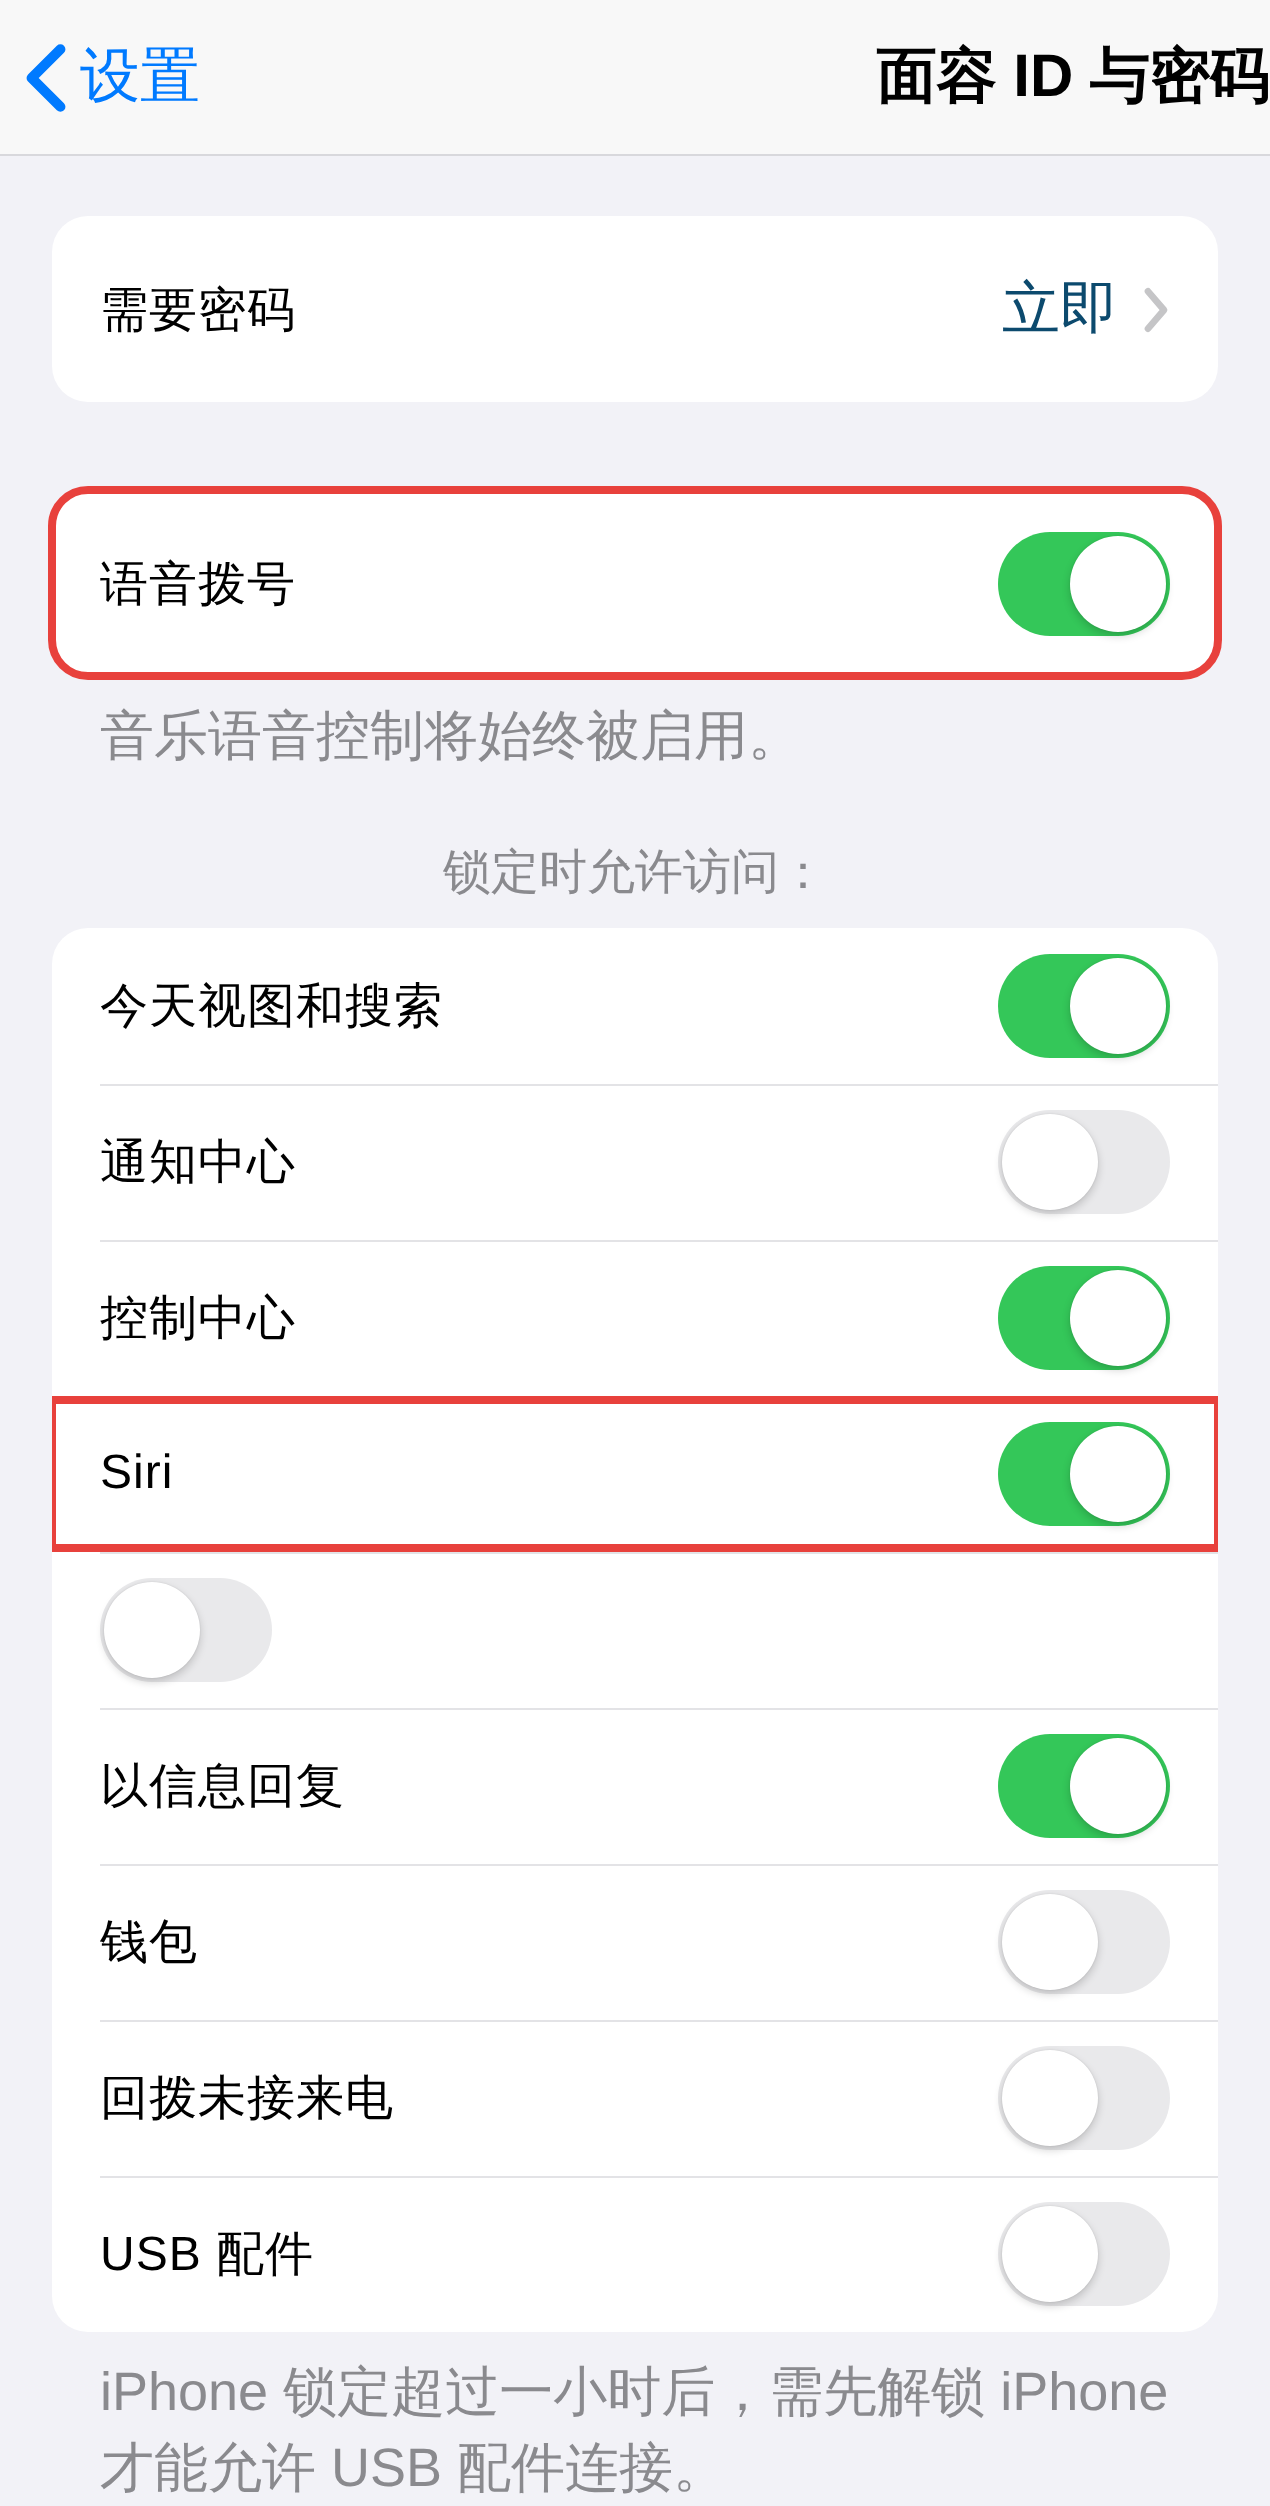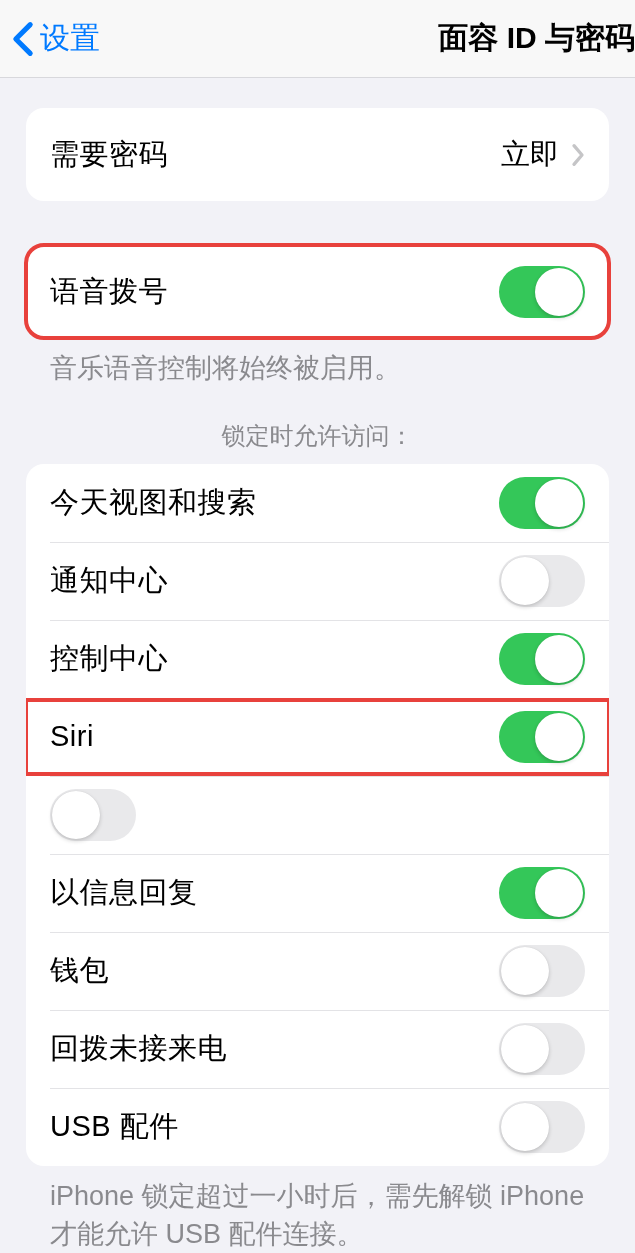--- a/index.html
+++ b/index.html
@@ -75,32 +75,32 @@
     .row + .row::before {
       content: "";
       position: absolute;
       top: 0;
       left: 24px;
       right: 0;
       height: 1px;
       background: #e3e3e6;
     }
     .row-label {
-      font-size: 29px;
+      font-size: 24px;
       color: #000;
       letter-spacing: 0.5px;
     }
     .row-right {
       display: flex;
       align-items: center;
       gap: 12px;
     }
     .row-value {
       font-size: 29px;
-      color: #000000;
+      color: #0c4a6e;
     }
     .chevron-right {
       width: 14px;
       height: 24px;
       color: #c5c5c7;
     }
     .toggle {
       width: 86px;
       height: 52px;
       border-radius: 26px;

